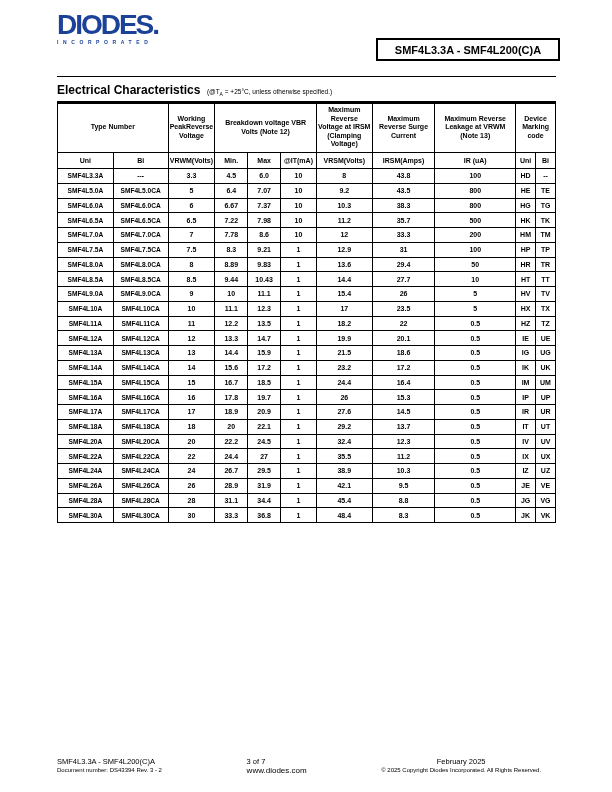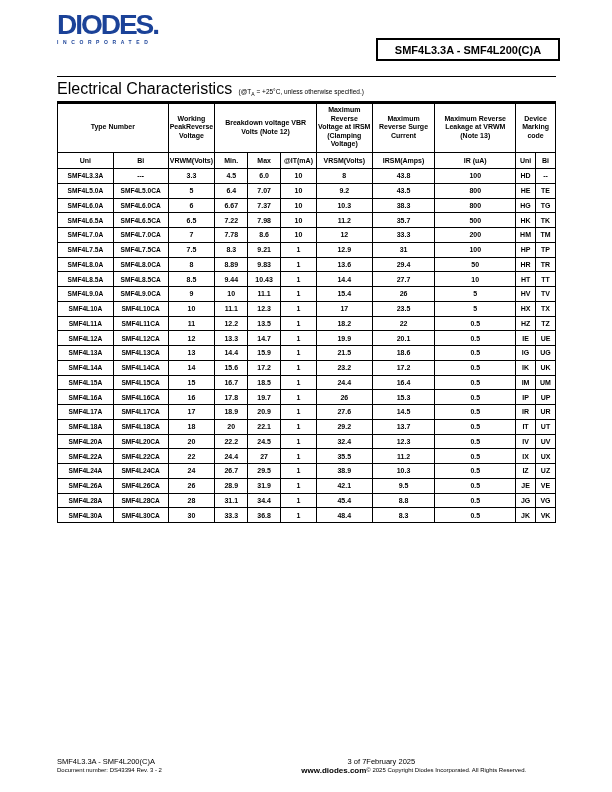--- a/index.html
+++ b/index.html
@@ -10,21 +10,21 @@
   .logo { position:absolute; left:57px; top:12px; }
   .logo-word { color:#1b4298; font-weight:bold; font-size:27px; letter-spacing:-2px; line-height:26px; transform:scaleX(1.04); transform-origin:left; }
   .logo-sub  { color:#1b4298; font-weight:bold; font-size:5px; letter-spacing:4.6px; margin-top:1px; }
 
   .part-box { position:absolute; top:38px; right:52px; width:184px; height:23px; border:2px solid #000;
               display:flex; align-items:center; justify-content:center; font-weight:bold; font-size:11px; }
 
   
   .section-head { position:absolute; left:57px; top:76px; width:499px;
                   border-top:1.5px solid #000; border-bottom:3px solid #000; padding:3px 0 3px 0; }
-  .section-title { font-weight:normal; font-size:16px; display:inline;text-align:center; }
+  .section-title { font-weight:bold; font-size:12px; display:inline;text-align:center; }
   .section-cond  { font-size:6.5px; display:inline; margin-left:2px; }
   .section-cond sub { font-size:5px; }
 
   
   .tbl-wrap { position:absolute; left:57px; top:102px; width:499px; }
   table { width:100%; border-collapse:collapse; table-layout:fixed; }
   th, td { border:1px solid #000; text-align:center; vertical-align:middle; padding:0 1px;
            font-size:7px; overflow:hidden; }
   thead tr.grp th { height:50px; font-weight:bold; font-size:7px; line-height:8.5px; }
   thead tr.sub th { height:16px; font-weight:bold; }
@@ -32,25 +32,25 @@
   tbody td:nth-child(1), tbody td:nth-child(2) { font-size:6.6px; }
 
   col.c0 { width:11.2%; } col.c1 { width:11.0%; } col.c2 { width:9.4%; }
   col.c3 { width:6.6%; }  col.c4 { width:6.6%; }  col.c5 { width:7.2%; }
   col.c6 { width:11.2%; } col.c7 { width:12.6%; } col.c8 { width:16.2%; }
   col.c9 { width:4.0%; }  col.c10 { width:4.0%; }
 
   
   .footer { position:absolute; left:57px; top:757px; width:499px; display:flex; font-size:7px; }
   .f-left { width:38%; text-align:left; }
-  .f-center { width:24%; text-align:right; }
-  .f-right { width:38%; text-align:left; }
+  .f-center { width:24%; text-align:left; }
+  .f-right { width:38%; text-align:center; }
   .f-line1 { font-size:7.5px; line-height:9px; }
   .f-line2 { font-size:6px; line-height:8px; }
-  .f-url { font-weight:bold; font-size:8px; line-height:9px; }
+  .f-url { font-weight:normal; font-size:8px; line-height:9px; }
 </style>
 </head>
 <body>
 
 <div class="logo">
   <div class="logo-word" style="color: rgb(27, 66, 152);">DIODES.</div>
   <div class="logo-sub" style="color: rgb(27, 66, 152);">INCORPORATED</div>
 </div>
 
 <div class="part-box">

